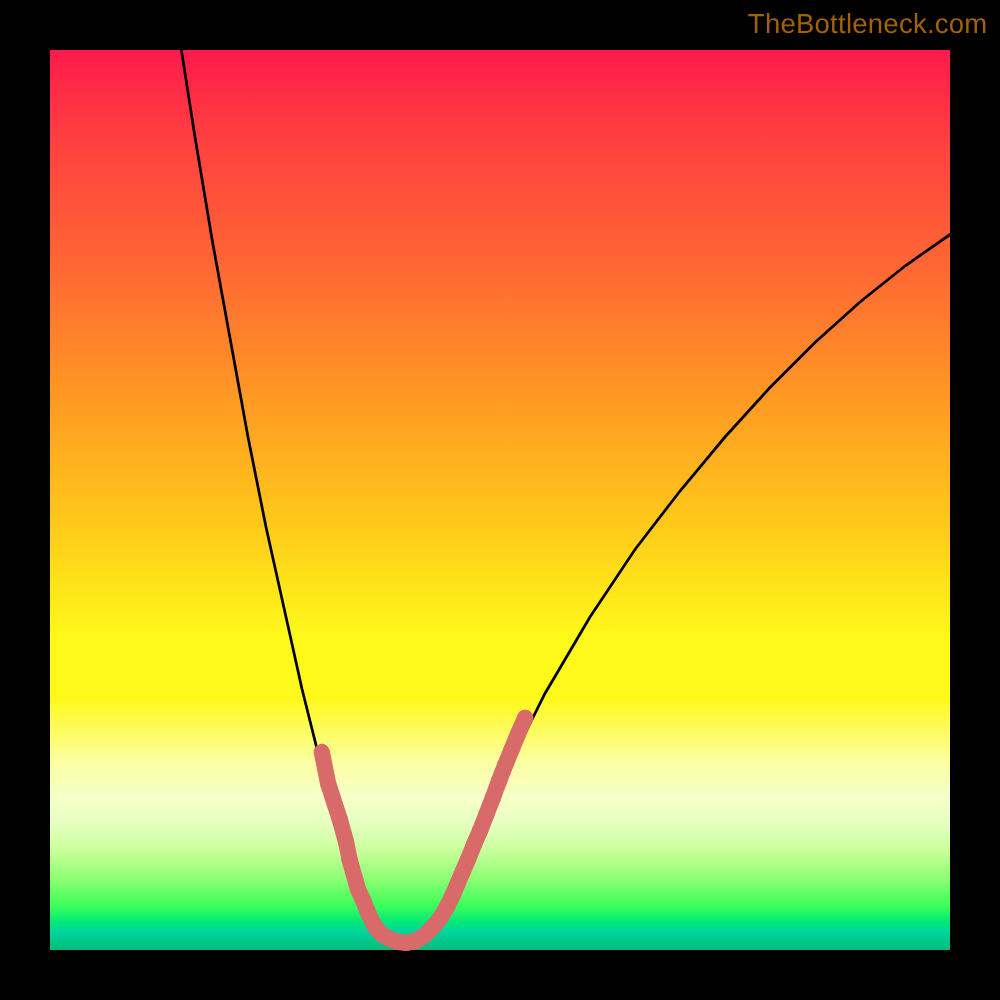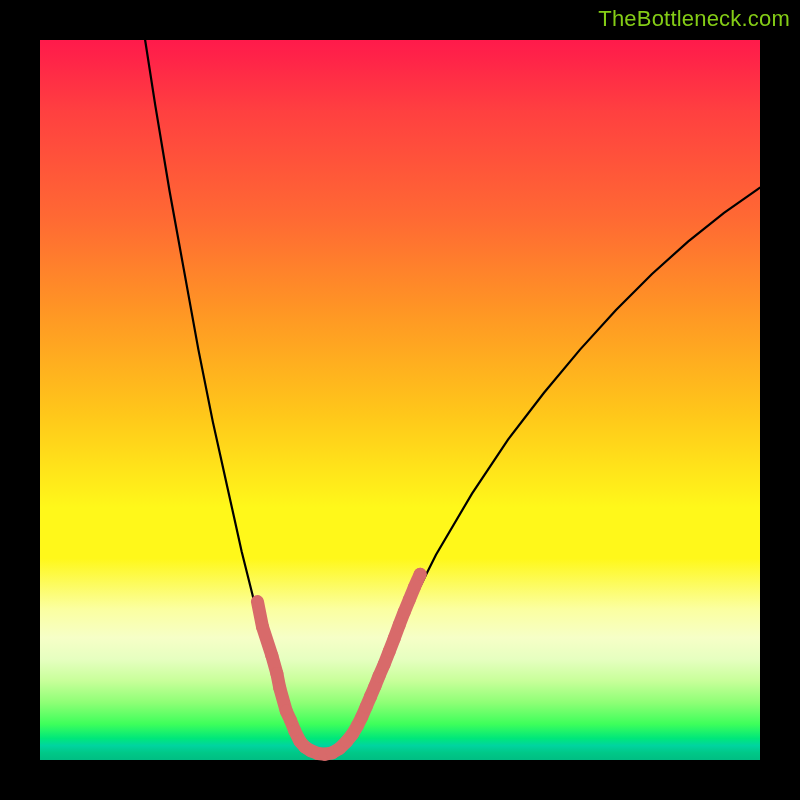--- a/index.html
+++ b/index.html
@@ -47,21 +47,21 @@
     left: 0;
     top: 0;
     width: 720px;
     height: 720px;
     overflow: visible;
   }
   .watermark {
     position: absolute;
     top: 6px;
     right: 10px;
-    color: #84cc16;
+    color: #a16207;
     font-size: 22px;
     font-weight: 500;
     letter-spacing: 0.2px;
   }
 </style>
 </head>
 <body>
 
 <div class="frame">
   <div class="plot-area">

